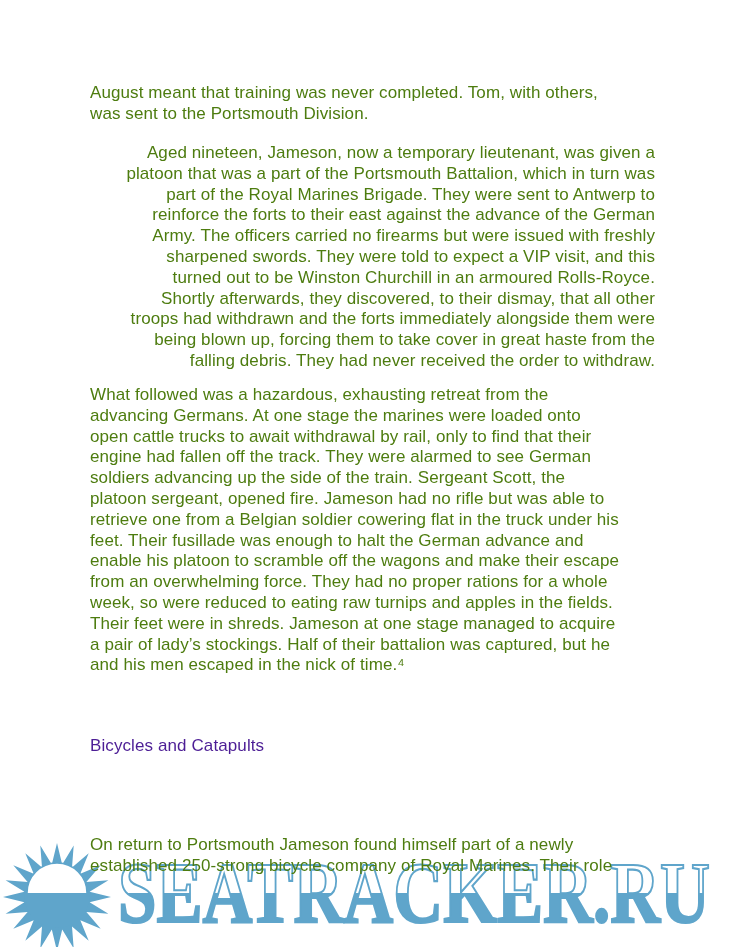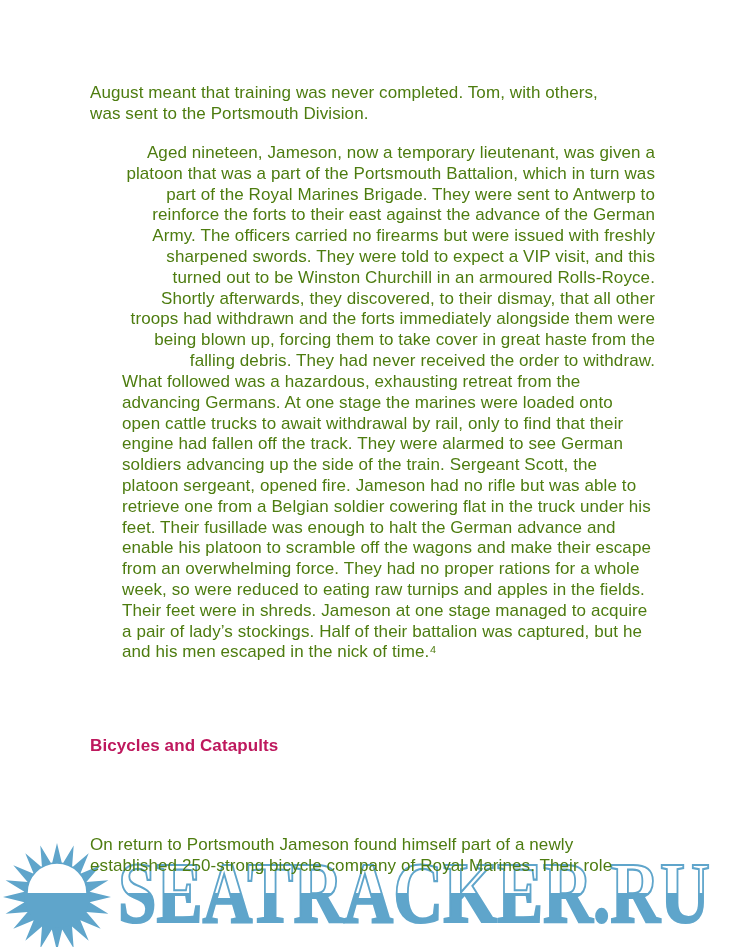--- a/index.html
+++ b/index.html
@@ -16,28 +16,28 @@
     left: 90px;
     width: 565px;
     font-size: 17px;
     line-height: 20.8px;
     color: #4d7c0f;
     white-space: pre-line;
     letter-spacing: 0.1px;
   }
   .para-1 { top: 83px; }
   .para-2 { top: 143px; text-align: right; }
-  .para-3 { top: 372px; margin-left: 32px; }
+  .para-3 { top: 385px; }
   .section-heading {
     position: absolute;
     left: 90px;
     top: 736px;
     font-size: 17px;
-    font-weight: bold;
-    color: #be185d;
+    font-weight: normal;
+    color: #4c1d95;
     letter-spacing: 0.1px;
   }
   .para-4 { top: 835px; z-index: 2; }
   .watermark {
     position: absolute;
     left: 0; top: 840px;
     width: 731px; height: 107px;
     z-index: 1;
   }
   .wm-text {

